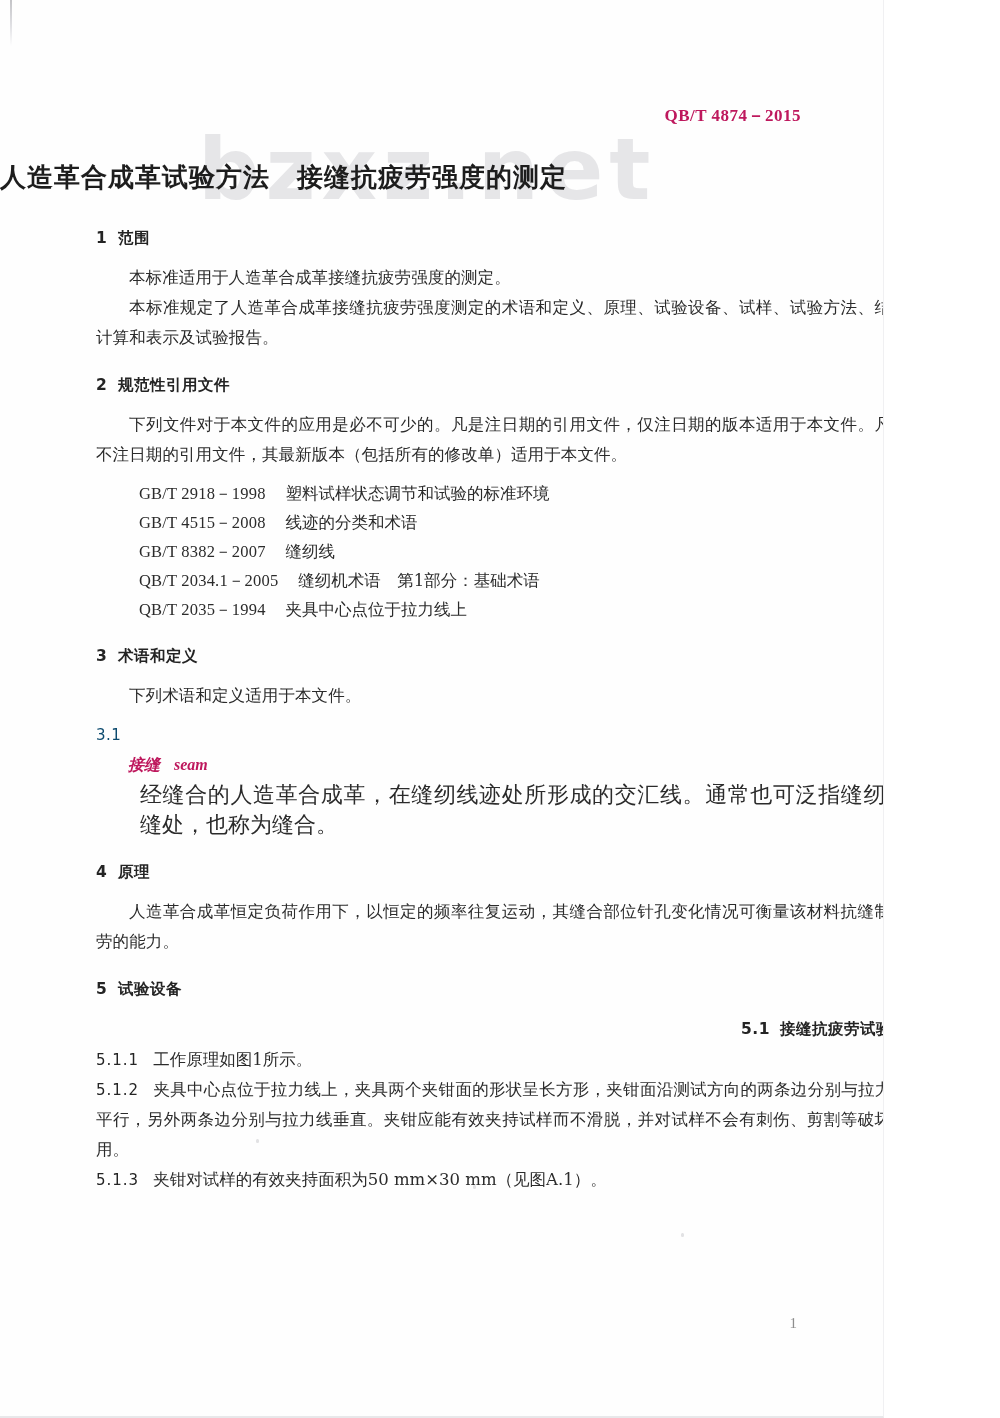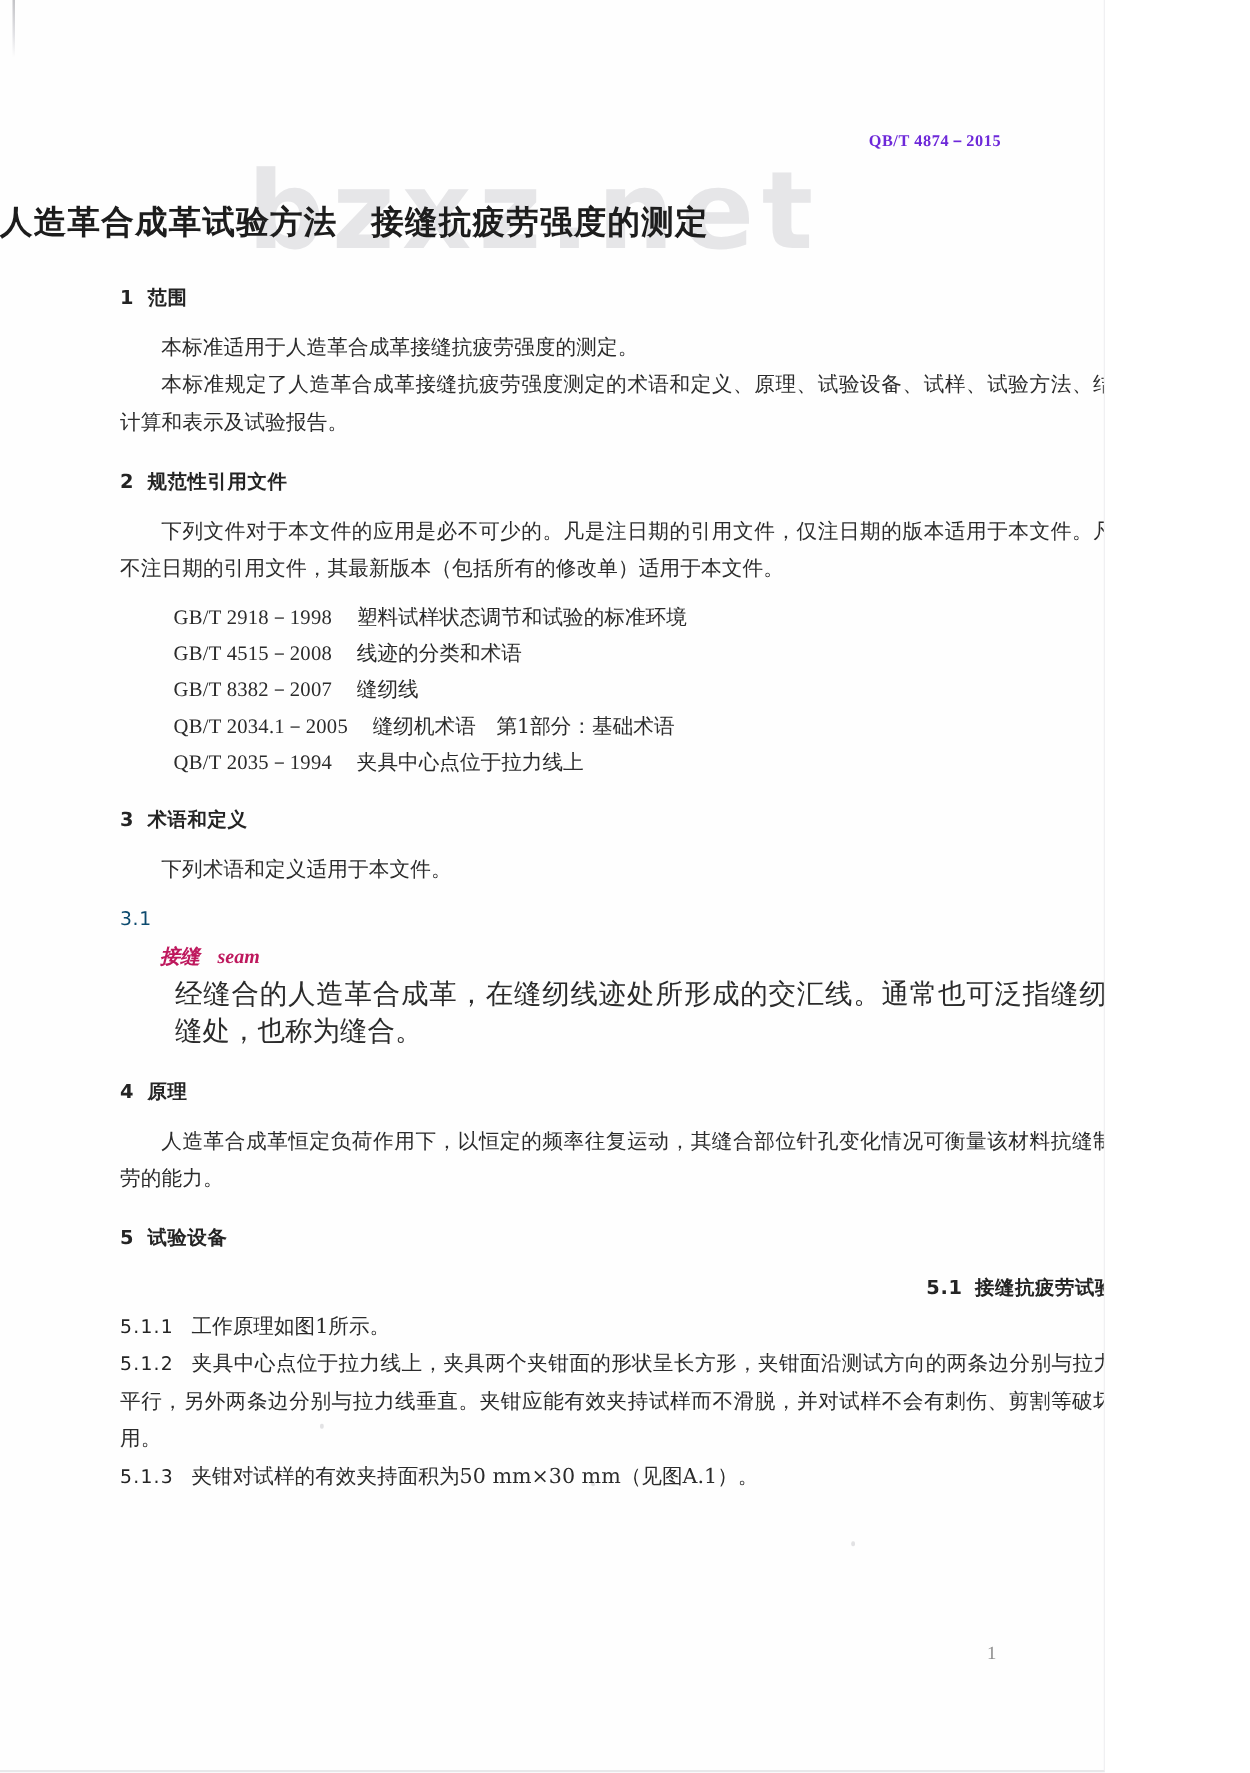--- a/index.html
+++ b/index.html
@@ -58,23 +58,23 @@
     user-select: none;
     line-height: 1;
   }
 
   .header-code {
     position: absolute;
     right: 82px;
     top: 104px;
     font-family: "Liberation Serif", "DejaVu Serif", serif;
     font-weight: 700;
-    font-size: 13px;
-    letter-spacing: .5px;
-    color: #6d28d9;
+    font-size: 17px;
+    letter-spacing: .5px;
+    color: #be185d;
   }
 
   .doc-title {
     position: absolute;
     left: 0;
     right: 0;
     top: 160px;
     text-align: left;
     font-family: "DejaVu Sans", "Liberation Sans", sans-serif;
     font-weight: 700;

